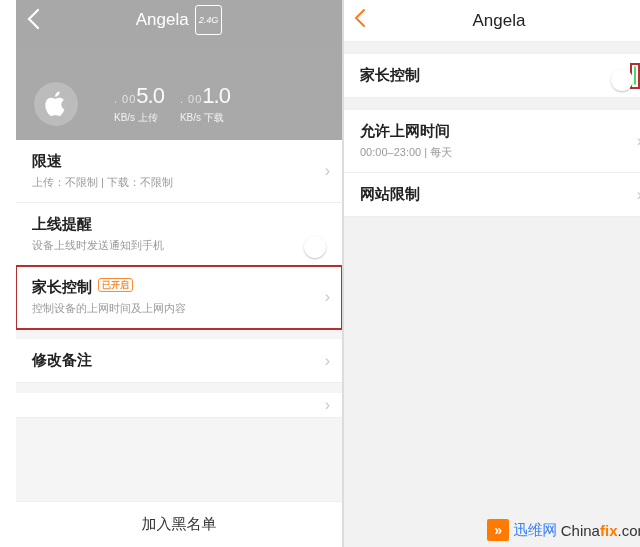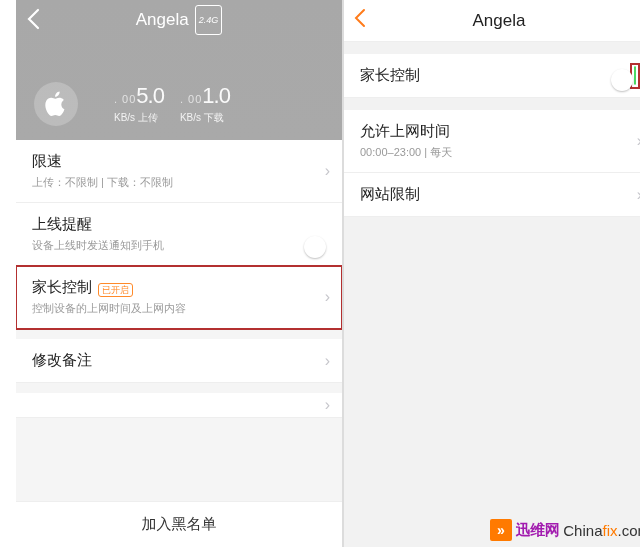--- a/index.html
+++ b/index.html
@@ -24,21 +24,21 @@
   .apple-circ { width:44px; height:44px; border-radius:50%; background:rgba(255,255,255,0.22); display:flex; align-items:center; justify-content:center; margin-right:20px; }
   .stat { margin-left:16px; text-align:left; }
   .stat-top { font-size:11px; letter-spacing:1px; opacity:0.95; }
   .stat-top b { font-size:22px; font-weight:300; letter-spacing:-1px; }
   .stat-sub { font-size:10px; opacity:0.85; margin-top:2px; }
   .dot { opacity:.7; }
 
   
   .list { background:#fca5a5; }
   .row { padding:12px 16px; border-bottom:1px solid #eee; position:relative; background:#fff; }
-  .row .title { font-size:15px; color:#222; display:flex; align-items:flex-end; gap:6px; }
+  .row .title { font-size:15px; color:#222; display:flex; align-items:flex-start; gap:6px;font-weight:bold; }
   .row .sub { font-size:11px; color:#9a9a9a; margin-top:4px; }
   .row .chev { position:absolute; right:12px; top:50%; transform:translateY(-50%); color:#c7c7cc; font-size:16px; }
   .row .sw { position:absolute; right:14px; top:50%; transform:translateY(-50%); }
   .gap { height:10px; background:#f5f5f5; }
   .pill { font-size:9px; color:#ff8a2a; border:1px solid #ff8a2a; border-radius:3px; padding:0 3px; line-height:12px; }
   .row-hl { outline:2px solid #b33030; outline-offset:-1px; }
 
   
   .switch { width:44px; height:26px; border-radius:13px; background:#4cd964; position:relative; }
   .switch::after { content:""; position:absolute; right:2px; top:2px; width:22px; height:22px; background:#fff; border-radius:50%; box-shadow:0 1px 2px rgba(0,0,0,.25); }
@@ -52,23 +52,23 @@
   .hdr-right { height:42px; background:#fff; display:flex; align-items:center; justify-content:center; position:relative; border-bottom:1px solid #eee; }
   .hdr-right .back2 { position:absolute; left:10px; color:#ff7b1a; font-size:22px; font-weight:300; }
   .hdr-right .t2 { font-size:17px; color:#222; }
 
   .list2 .row { background:#fff; }
   .gap2 { height:12px; background:#f2f2f2; }
 
   
   .wm { position:absolute; right:6px; bottom:6px; display:flex; align-items:center; gap:4px; font-family:Arial,sans-serif; }
   .wm-badge { width:22px; height:22px; background:#ff7a00; display:flex; align-items:center; justify-content:center; color:#fff; font-weight:bold; border-radius:2px; font-size:14px;}
-  .wm-text1 { font-size:15px; font-weight:bold; color:#a21caf; letter-spacing:-0.5px;}
+  .wm-text1 { font-size:15px; font-weight:normal; color:#3b82f6; letter-spacing:-0.5px;}
   .wm-text2 { font-size:15px; color:#333; letter-spacing:0px;}
-  .wm-text2 b { color:#ff7a00; font-weight:normal;text-align:right; }
+  .wm-text2 b { color:#ff7a00; font-weight:bold;text-align:right; }
 </style>
 </head>
 <body>
 
 <div class="wrap">
 
   <div class="pane pane-left">
     <div class="hdr-left">
       <div class="hdr-nav">
         <span class="hdr-back">

